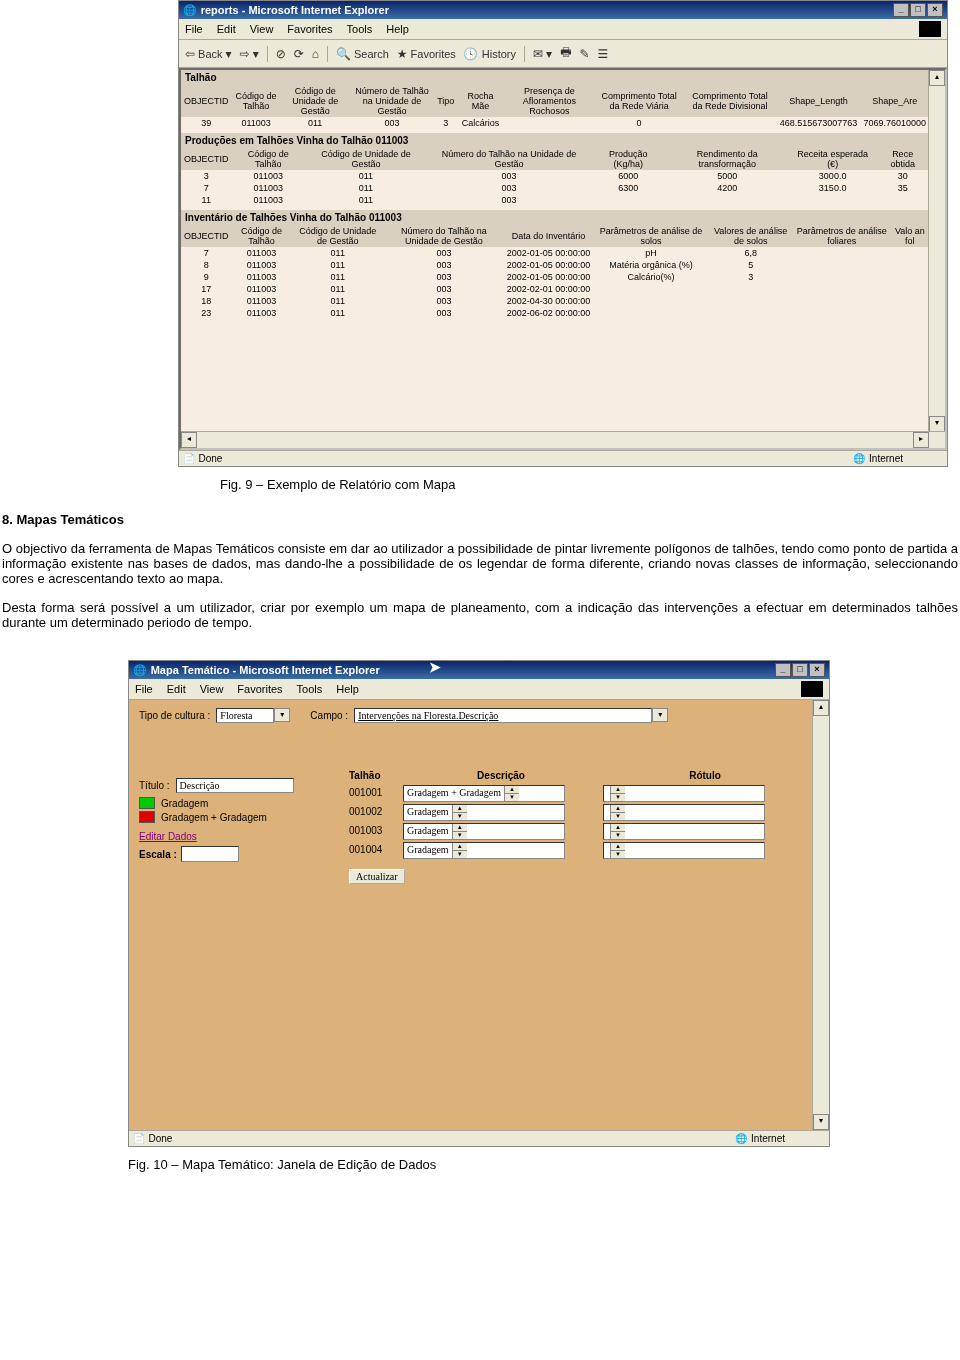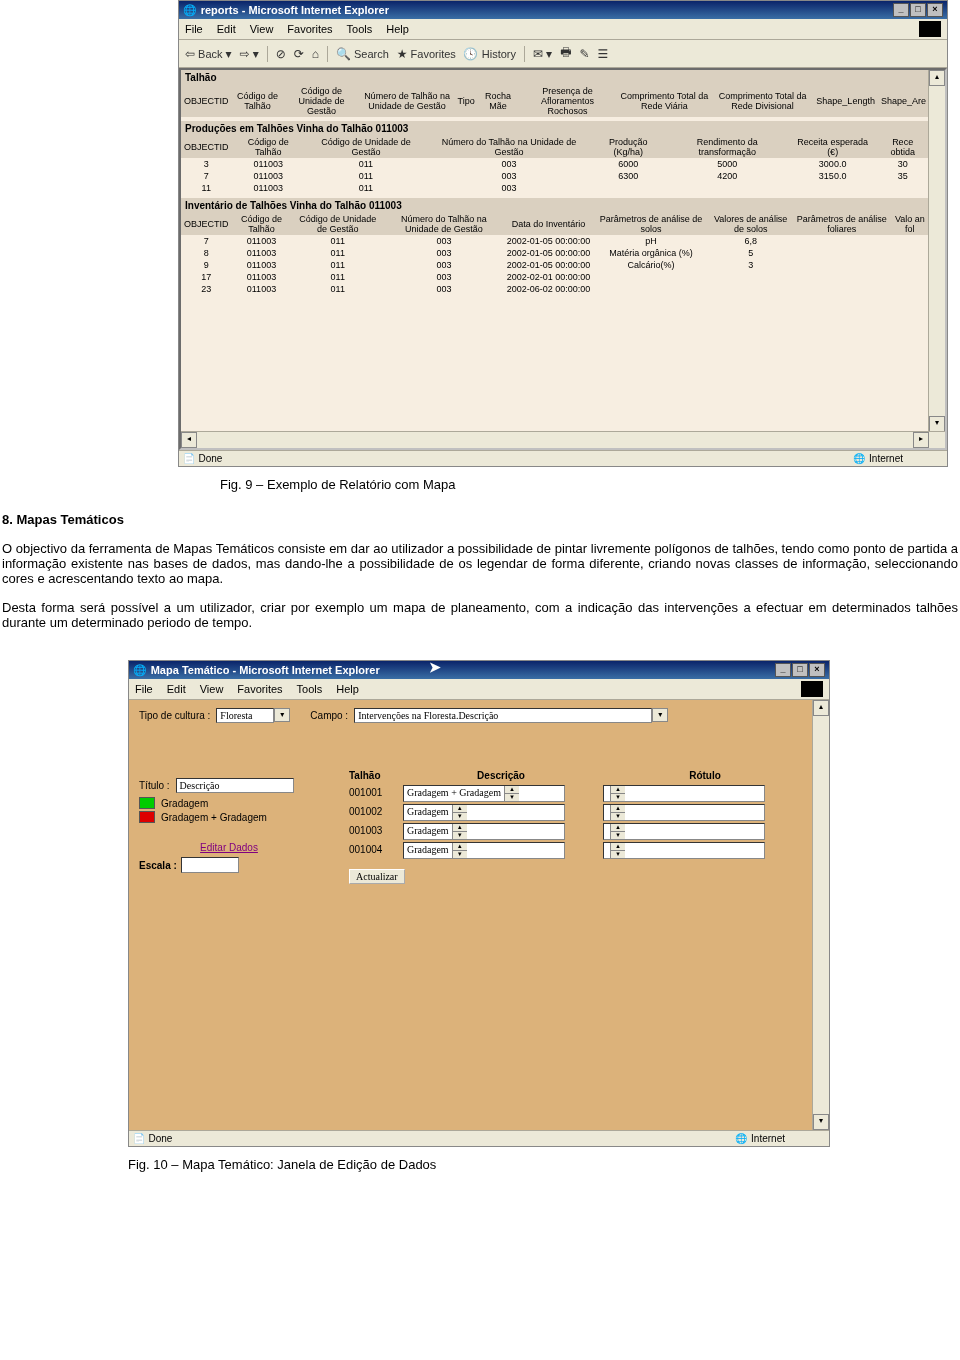--- a/index.html
+++ b/index.html
@@ -330,20 +330,33 @@
           <th>Código de Unidade de Gestão</th>
               <th>Número de Talhão na Unidade de Gestão</th>
           <th>Tipo</th>
               <th>Rocha Mãe</th>
           <th>Presença de Afloramentos Rochosos</th>
               <th>Comprimento Total da Rede Viária</th>
           <th>Comprimento Total da Rede Divisional</th>
               <th>Shape_Length</th>
           <th>Shape_Are</th>
         </tr>
+        <tr>
+          <td>39</td>
+              <td>011003</td>
+          <td>011</td>
+              <td>003</td>
+          <td>3</td>
+              <td>Calcários</td>
+          <td></td>
+              <td>0</td>
+          <td></td>
+              <td>468.515673007763</td>
+          <td>7069.76010000</td>
+        </tr>
       </tbody>
         </table>
 
       <div class="sect-title" style="margin-top:4px;">Produções em Talhões Vinha do Talhão 011003</div>
       <table class="rep">
         <tbody>
             <tr>
           <th>OBJECTID</th>
               <th>Código de Talhão</th>
           <th>Código de Unidade de Gestão</th>
@@ -438,20 +451,31 @@
               <td>011003</td>
               <td>011</td>
               <td>003</td>
               <td>2002-02-01 00:00:00</td>
               <td></td>
               <td></td>
               <td></td>
               <td></td>
             </tr>
         <tr>
+              <td>18</td>
+              <td>011003</td>
+              <td>011</td>
+              <td>003</td>
+              <td>2002-04-30 00:00:00</td>
+              <td></td>
+              <td></td>
+              <td></td>
+              <td></td>
+            </tr>
+        <tr>
               <td>23</td>
               <td>011003</td>
               <td>011</td>
               <td>003</td>
               <td>2002-06-02 00:00:00</td>
               <td></td>
               <td></td>
               <td></td>
               <td></td>
             </tr>
@@ -512,39 +536,39 @@
 
     <div class="mt-toolbar-row">
       <span>Tipo de cultura :</span>
       <span class="combo">
         <span class="inset-input" style="width:50px;">Floresta</span>
         <span class="drop">▾</span>
       </span>
       <span style="width:8px;"></span>
       <span>Campo :</span>
       <span class="combo">
-        <span class="inset-input" style="width:290px;">Intervenções na Floresta.Descrição</span>
+        <span class="inset-input" style="width:290px;text-decoration:underline;">Intervenções na Floresta.Descrição</span>
         <span class="drop">▾</span>
       </span>
     </div>
 
     <div class="mt-left">
       <div style="display:flex; align-items:center; gap:6px; margin-bottom:4px;">
         <span>Título :</span>
         <span class="inset-input" style="width:110px;">Descrição</span>
       </div>
       <div class="legend-row">
         <span class="swatch sw-green"></span>
         <span>Gradagem</span>
       </div>
       <div class="legend-row">
         <span class="swatch sw-red"></span>
         <span>Gradagem + Gradagem</span>
       </div>
-      <div style="margin-top:19px;text-align:center;" class="link">Editar Dados</div>
+      <div style="margin-top:8px;" class="link">Editar Dados</div>
       <div style="display:flex; align-items:center; gap:4px; margin-top:4px;font-weight:bold;">
         <span>Escala :</span>
         <span class="inset-input" style="width:50px; height:12px;"></span>
       </div>
     </div>
 
     <div class="mt-main">
       <div class="mt-headrow">
         <div class="c1">Talhão</div>
         <div>Descrição</div>

